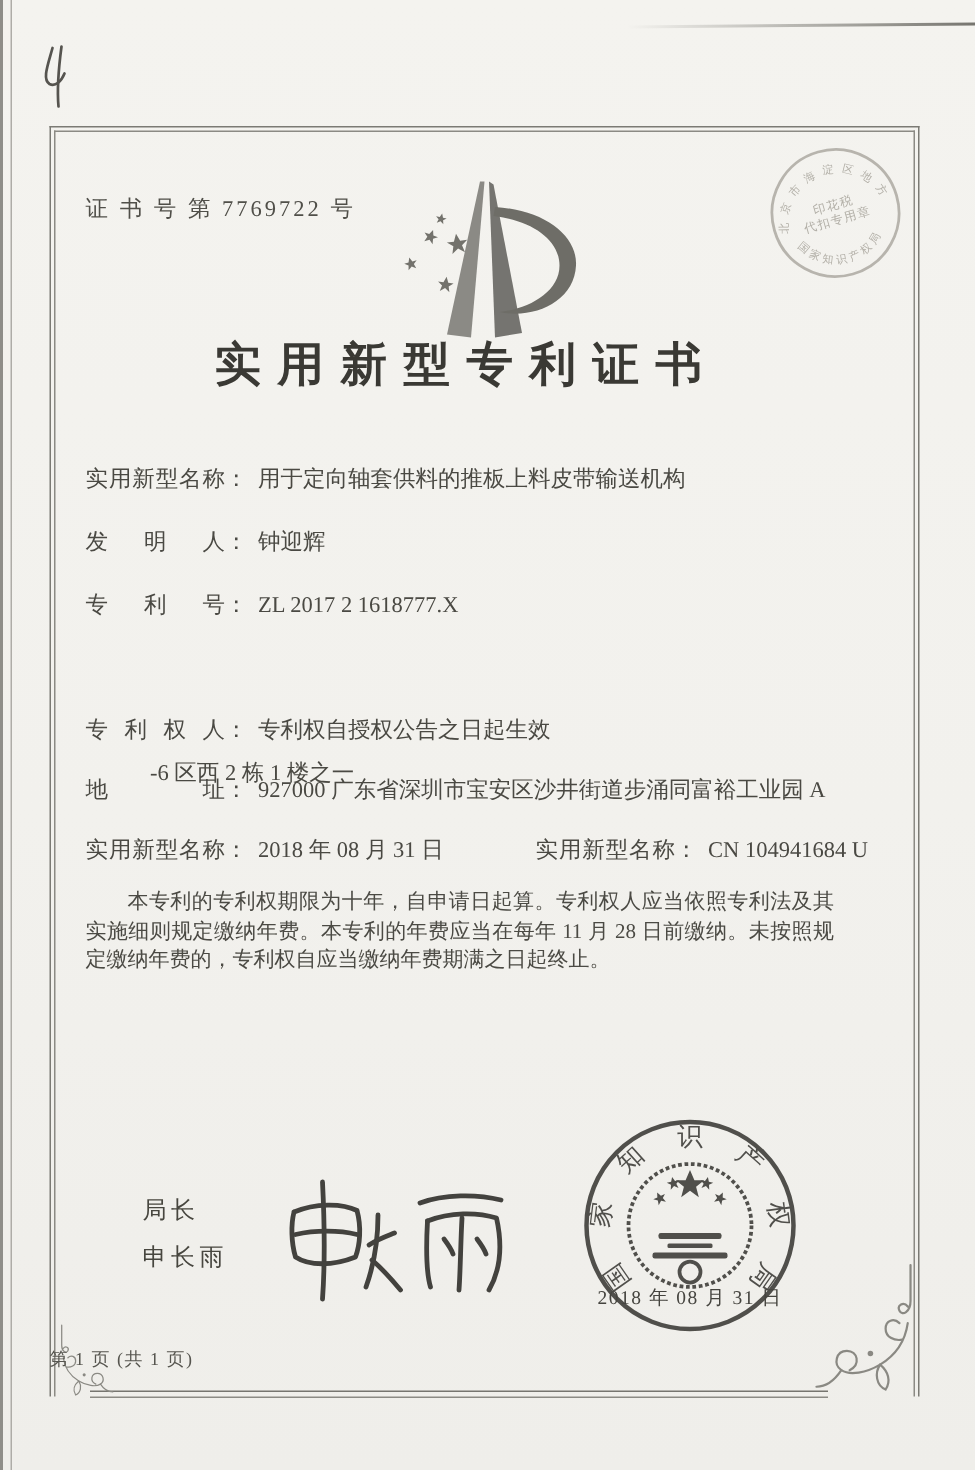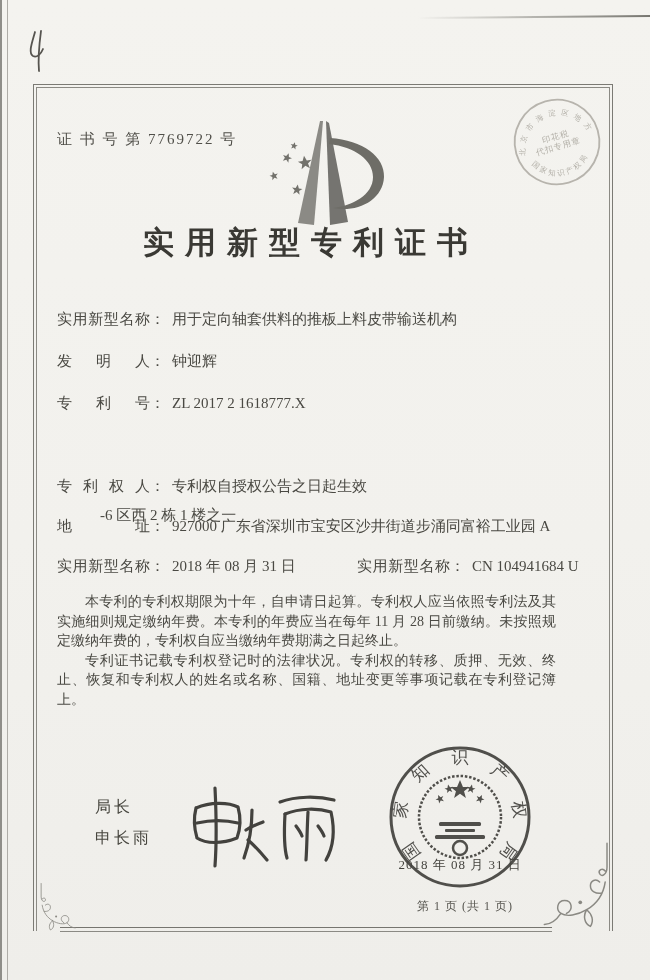--- a/index.html
+++ b/index.html
@@ -21,21 +21,21 @@
   
   .frow{position:absolute;left:57px;font-size:15px;color:#4a4943;white-space:nowrap;}
   .flabel{display:inline-block;width:93px;text-align:justify;text-align-last:justify;vertical-align:bottom;}
   .fcolon{margin:0 7px 0 0;}
   .addr2{left:100px;font-size:15px;color:#4a4943;}
   .grant-right{position:absolute;left:300px;top:0;}
   
   .paras{left:57px;top:592px;width:499px;font-size:14px;line-height:19.5px;text-align:justify;color:#4b4a44;}
   .paras p{margin:0;text-indent:2em;}
   .signer{font-size:16px;letter-spacing:3px;color:#47463f;text-align:center;}
-  .footer{left:33px;top:898px;width:480px;text-align:right;font-size:12px;letter-spacing:1px;color:#56554f;}
+  .footer{left:33px;top:898px;width:480px;text-align:left;font-size:12px;letter-spacing:1px;color:#56554f;}
   svg{display:block;overflow:visible;}
   .seal-date{font-family:"Liberation Serif", serif;}
 </style>
 </head>
 <body>
 
 <div class="page">
 
   <div class="abs scan-edge-left"></div>
   <div class="abs scan-edge-top"></div>
@@ -131,21 +131,20 @@
 
   <div class="frow" style="top:557px;width:499px">
     <span class="flabel">实用新型名称</span><span class="fcolon">：</span><span class="fvalue">2018 年 08 月 31 日</span>
     <span class="grant-right">
       <span class="flabel">实用新型名称</span><span class="fcolon">：</span><span class="fvalue">CN 104941684 U</span>
     </span>
   </div>
 
   <div class="abs paras">
     <p>本专利的专利权期限为十年，自申请日起算。专利权人应当依照专利法及其实施细则规定缴纳年费。本专利的年费应当在每年 11 月 28 日前缴纳。未按照规定缴纳年费的，专利权自应当缴纳年费期满之日起终止。</p>
-    <p>专利证书记载专利权登记时的法律状况。专利权的转移、质押、无效、终止、恢复和专利权人的姓名或名称、国籍、地址变更等事项记载在专利登记簿上。</p>
   </div>
 
   <div class="abs signer" style="left:95px;top:797px">局长</div>
   <div class="abs signer" style="left:95px;top:828px">申长雨</div>
 
   <svg class="abs" style="left:168px;top:778px" width="175" height="95" viewBox="0 0 175 95" aria-label="申长雨">
     <g stroke="#43423e" stroke-width="3.2" fill="none" stroke-linecap="round" stroke-linejoin="round">
       <path d="M47,10 C48,30 49,60 47,88"></path>
       <path d="M28,30 C42,24 60,24 70,29 C73,40 72,52 69,60 C54,66 38,66 29,60 C26,50 26,38 28,30"></path>
       <path d="M29,45 C42,42 58,42 70,45"></path>

